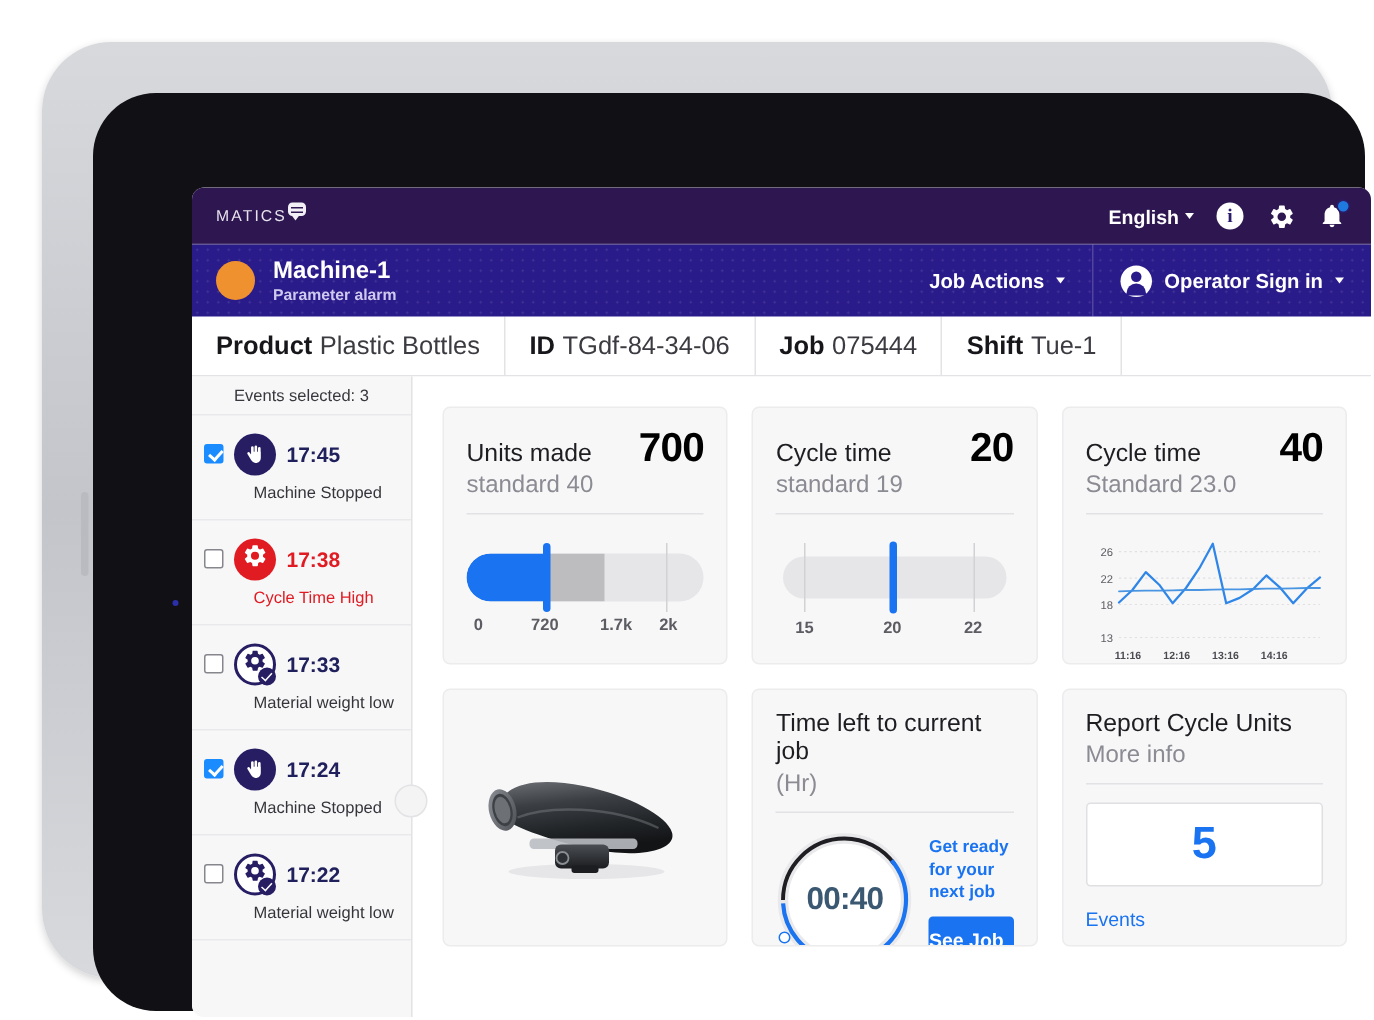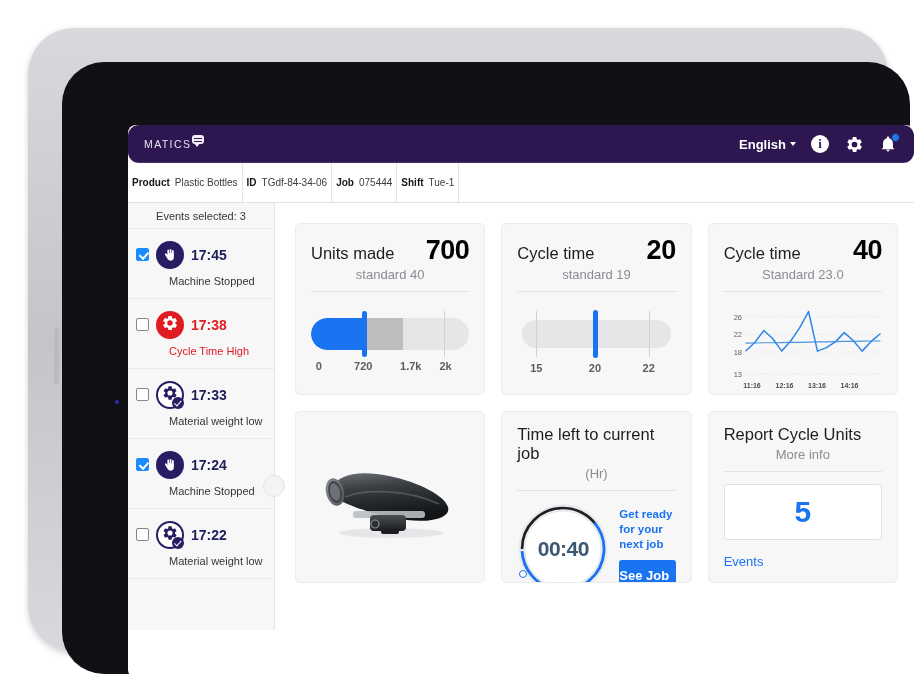--- a/index.html
+++ b/index.html
@@ -43,21 +43,20 @@
     border-radius: 8px;
     overflow: hidden;
   }
   
   #topbar {
     height: 38px;
     background: #2e1751;
     display: flex; align-items: center;
     padding: 0 16px;
     position: relative;
-    border-radius: 11px;
   }
   #topbar::after{
     content:""; position:absolute; left:0; right:0; bottom:0; height:1px;
     background: rgba(255,255,255,.12);
   }
   .logo-wrap { display:flex; align-items:flex-start; }
   .logo-text {
     color:#e7e4ee; font-size:10.5px; letter-spacing:1.4px; font-weight:400;
   }
   .logo-bubble{
@@ -123,22 +122,22 @@
   .avatar-ico::after{
     content:"";position:absolute;left:4px;top:12.5px;width:13px;height:8px;border-radius:7px 7px 0 0;background:#2a1b8a;
   }
 
   
   #infotabs{
     height:40px; background:#fff; display:flex; align-items:stretch;
     border-bottom:1px solid #e3e3e6;
   }
   .itab{
-    display:flex; align-items:center; padding:0 4px;
-    font-size:10px; color:#3b3b41; white-space:nowrap;
+    display:flex; align-items:center; padding:0 16px;
+    font-size:17px; color:#3b3b41; white-space:nowrap;
   }
   .itab + .itab{ border-left:1px solid #e3e3e6; }
   .itab b{ font-weight:700; color:#17171b; margin-right:5px; }
   .itab-spacer{ flex:1; border-left:1px solid #e3e3e6; }
 
   
   #body{ display:flex; height:calc(553px - 38px - 48px - 40px); }
   #sidebar{
     width:147px; background:#f7f7f8; border-right:1px solid #e3e3e6;
     position:relative; flex:none;
@@ -204,21 +203,21 @@
   .card{
     background:#f7f7f8; border:1px solid #ececed; border-radius:5px;
     padding:13px 15px 4px 15px; position:relative; overflow:hidden;
   }
   .card-head{ display:flex; align-items:baseline; }
   .card-title{ font-size:16.5px; color:#1d1d22; font-weight:400; }
   .card-value{
     margin-left:auto; font-size:27px; font-weight:700; color:#000000;
     letter-spacing:-0.5px; line-height:1;
   }
-  .card-sub{ font-size:13px; color:#8b8b93; margin-top:3px;text-align:center; }
+  .card-sub{ font-size:16px; color:#8b8b93; margin-top:3px; }
   .card-rule{ height:1px; background:#e2e2e5; margin-top:9px; }
 
   
   .gauge{ margin-top:22px; position:relative; height:40px; }
   .g-track{
     position:absolute; left:0; top:4px; height:32px; width:100%;
     background:#e6e6e8; border-radius:16px; overflow:hidden;
   }
   .g-mid{
     position:absolute; left:32.8%; top:0; height:100%; width:25%;
@@ -321,20 +320,38 @@
           </div>
           <div class="tb-icon">
             <svg width="18" height="18" viewBox="0 0 24 24" fill="#ffffff">
               <path d="M12 22a2.2 2.2 0 0 0 2.2-2.2H9.8A2.2 2.2 0 0 0 12 22zm6.6-5.3V11c0-3.3-1.8-6-4.9-6.7v-.7a1.7 1.7 0 1 0-3.4 0v.7C7.2 5 5.4 7.7 5.4 11v5.7L3.8 18.3v.8h16.4v-.8l-1.6-1.6z"></path>
             </svg>
             <span class="bell-badge"></span>
           </div>
         </div>
       </div>
 
+      <div id="machinebar">
+        <div class="status-dot"></div>
+        <div class="machine-meta">
+          <div class="machine-name">Machine-1</div>
+          <div class="machine-sub">Parameter alarm</div>
+        </div>
+        <div id="machinebar-right">
+          <div class="mb-item">
+            <span>Job Actions</span>
+            <span class="caret-down"></span>
+          </div>
+          <div class="mb-item">
+            <span class="avatar-ico"></span>
+            <span>Operator Sign in</span>
+            <span class="caret-down"></span>
+          </div>
+        </div>
+      </div>
 
       <div id="infotabs">
         <div class="itab">
           <b>Product</b>
           <span>Plastic Bottles</span>
         </div>
         <div class="itab">
           <b>ID</b>
           <span>TGdf-84-34-06</span>
         </div>

